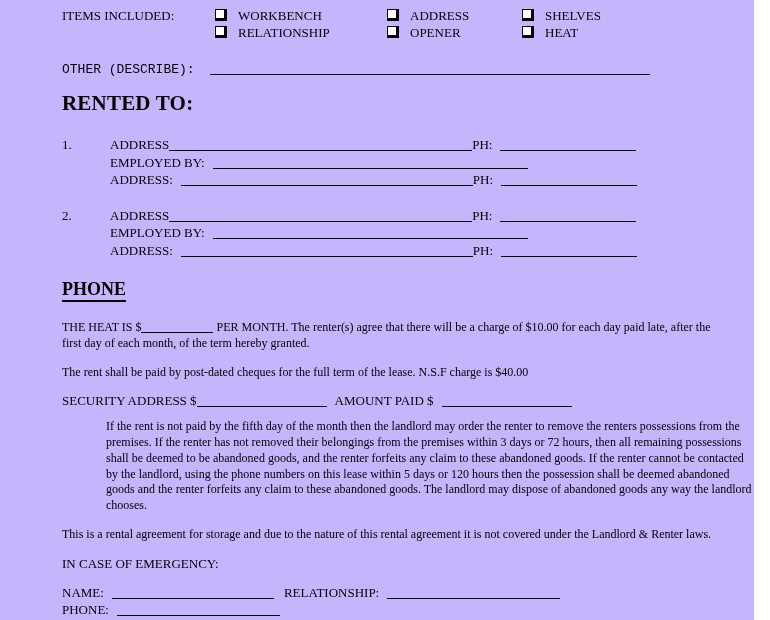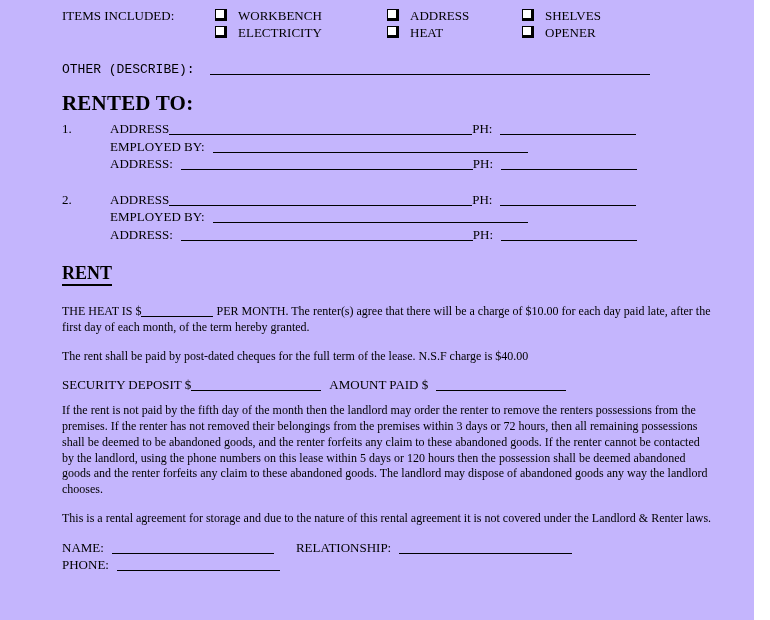--- a/index.html
+++ b/index.html
@@ -14,53 +14,53 @@
   .items-grid{display:grid;grid-template-columns:153px 172px 135px 1fr;font-size:13px;line-height:17px;}
   .opt{white-space:nowrap;}
   .cb{
     display:inline-block;width:8px;height:8px;background:#ffffff;
     border:1.5px solid #000;border-right-width:3px;border-bottom-width:3px;
     margin-right:11px;vertical-align:-1px;
   }
   
   .blank{display:inline-block;height:11px;border-bottom:1px solid #000;vertical-align:-2px;}
   .other-line{margin-top:21px;font-size:13px;font-family:Liberation Mono, monospace;}
-  h1.rented{font-size:21px;font-weight:bold;margin:14px 0 4px 0;letter-spacing:.2px;}
+  h1.rented{font-size:21px;font-weight:bold;margin:14px 0 20px 0;letter-spacing:.2px;}
   .entry{font-size:13px;line-height:17.5px;}
   .entry + .entry{margin-top:18px;}
   .num{display:inline-block;width:48px;}
   .indent{padding-left:48px;}
   .ph-label{margin-right:8px;}
   .gap6{margin-left:8px;}
   h2.rent-h{font-size:18px;font-weight:bold;margin:20px 0 0 0;}
   h2.rent-h .u{border-bottom:2px solid #000;padding-bottom:1px;}
   .para{font-size:12px;line-height:15.8px;margin:13px 0 0 0;width:650px;}
   .rent-para{margin-top:19px;line-height:16.2px;}
   .cheque-para{margin-top:14px;}
   .security-line{margin-top:12px;font-size:13px;}
-  .goods-para{margin-top:10px;}
+  .goods-para{margin-top:10px;margin-left:44px;}
   .storage-para{margin-top:13px;}
   .emergency-line{margin-top:12px;font-size:13px;line-height:17px;}
   .name-line{margin-top:12px;font-size:13px;line-height:17.5px;}
   .phone-line{font-size:13px;line-height:17.5px;}
 </style>
 </head>
 <body>
 
 <div class="page">
 
   <div class="items-grid">
     <div>ITEMS INCLUDED:</div>
     <div class="opt"><span class="cb"></span><span>WORKBENCH</span></div>
     <div class="opt"><span class="cb"></span><span>ADDRESS</span></div>
     <div class="opt"><span class="cb"></span><span>SHELVES</span></div>
     <div></div>
-    <div class="opt"><span class="cb"></span><span>ELECTRICITY</span></div>
+    <div class="opt"><span class="cb"></span><span>RELATIONSHIP</span></div>
+    <div class="opt"><span class="cb"></span><span>OPENER</span></div>
     <div class="opt"><span class="cb"></span><span>HEAT</span></div>
-    <div class="opt"><span class="cb"></span><span>OPENER</span></div>
   </div>
 
   <div class="other-line nowrap">
     <span>OTHER (DESCRIBE):</span>
     <span class="blank gap6" style="width:440px"></span>
   </div>
 
   <h1 class="rented">RENTED TO:</h1>
 
   <div class="entry">
@@ -80,38 +80,39 @@
       <span class="num">2.</span><span>ADDRESS</span><span class="blank" style="width:303px"></span><span class="ph-label">PH:</span><span class="blank" style="width:136px"></span>
     </div>
     <div class="indent nowrap">
       <span>EMPLOYED BY:</span><span class="blank gap6" style="width:315px"></span>
     </div>
     <div class="indent nowrap">
       <span>ADDRESS:</span><span class="blank gap6" style="width:292px"></span><span class="ph-label">PH:</span><span class="blank" style="width:136px"></span>
     </div>
   </div>
 
-  <h2 class="rent-h"><span class="u">RENT</span></h2>
+  <h2 class="rent-h"><span class="u">PHONE</span></h2>
 
   <p class="para rent-para">
     <span>THE HEAT IS $</span><span class="blank" style="width:72px"></span>
     <span>PER MONTH.  The renter(s) agree that there will be a charge of $10.00 for each day paid late, after the first day of each month, of the term hereby granted.</span>
   </p>
 
   <p class="para cheque-para">The rent shall be paid by post-dated cheques for the full term of the lease. N.S.F charge is $40.00</p>
 
   <div class="security-line nowrap">
-    <span>SECURITY DEPOSIT $</span><span class="blank" style="width:130px"></span><span class="gap6">AMOUNT PAID $</span><span class="blank gap6" style="width:130px"></span>
+    <span>SECURITY ADDRESS $</span><span class="blank" style="width:130px"></span><span class="gap6">AMOUNT PAID $</span><span class="blank gap6" style="width:130px"></span>
   </div>
 
   <p class="para goods-para">If the rent is not paid by the fifth day of the month then the landlord may order the renter to remove the renters possessions from the premises. If the renter has not removed their belongings from the premises within 3 days or 72 hours, then all remaining possessions shall be deemed to be abandoned goods, and the renter forfeits any claim to these abandoned goods.  If the renter cannot be contacted by the landlord, using the phone numbers on this lease within 5 days or 120 hours then the possession shall be deemed abandoned goods and the renter forfeits any claim to these abandoned goods. The landlord may dispose of abandoned goods any way the landlord chooses.</p>
 
   <p class="para storage-para">This is a rental agreement for storage and due to the nature of this rental agreement it is not covered under the Landlord &amp; Renter laws.</p>
 
+  <div class="emergency-line">IN CASE OF EMERGENCY:</div>
 
   <div class="name-line nowrap">
-    <span>NAME:</span><span class="blank gap6" style="width:162px"></span><span style="margin-left:22px">RELATIONSHIP:</span><span class="blank gap6" style="width:173px"></span>
+    <span>NAME:</span><span class="blank gap6" style="width:162px"></span><span style="margin-left:10px">RELATIONSHIP:</span><span class="blank gap6" style="width:173px"></span>
   </div>
   <div class="phone-line nowrap">
     <span>PHONE:</span><span class="blank gap6" style="width:163px"></span>
   </div>
 
 </div>
 
 </body></html>

